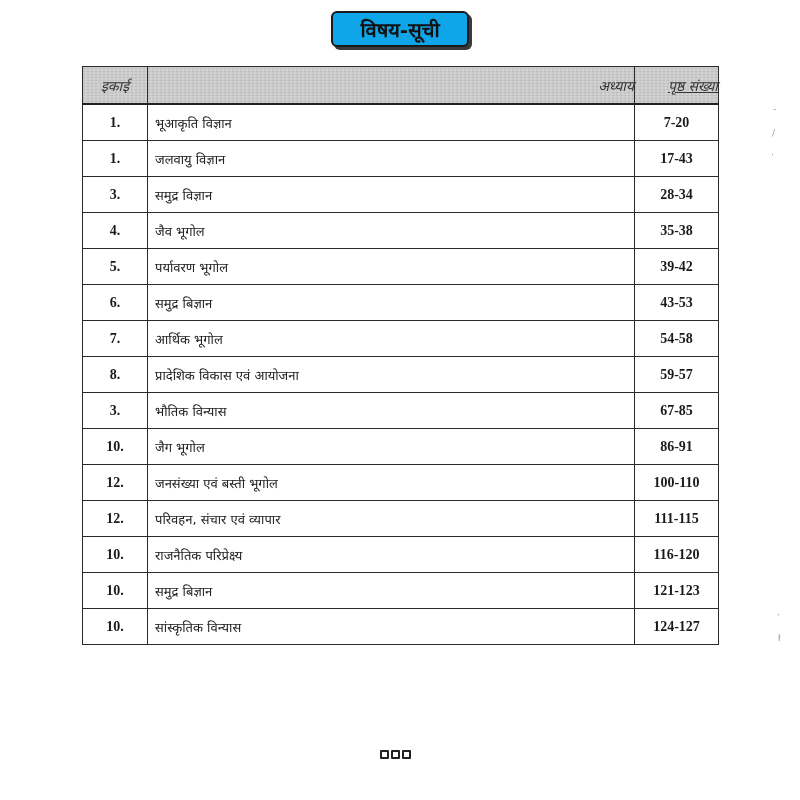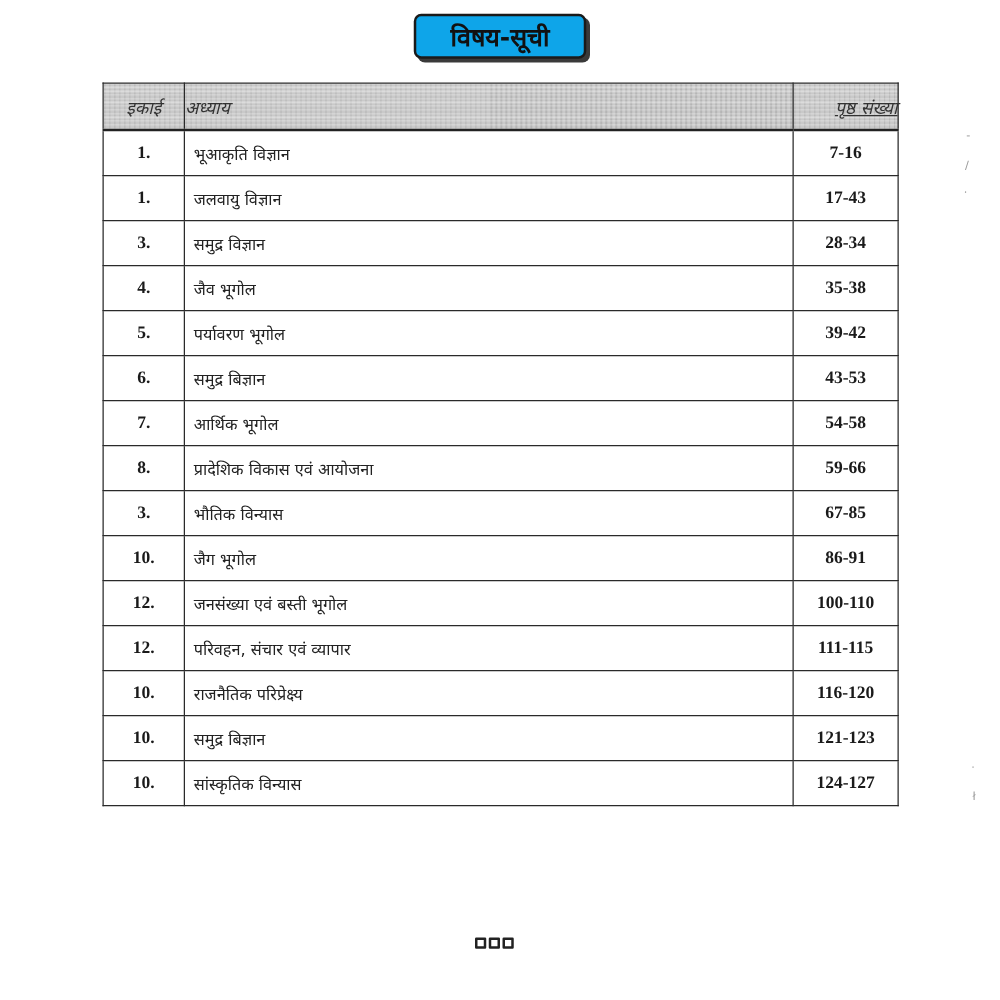--- a/index.html
+++ b/index.html
@@ -54,21 +54,21 @@
       background-image:
         repeating-linear-gradient(0deg, rgba(255,255,255,0.35) 0px, rgba(255,255,255,0.35) 1px, transparent 1px, transparent 3px),
         repeating-linear-gradient(90deg, rgba(90,90,90,0.18) 0px, rgba(90,90,90,0.18) 1px, transparent 1px, transparent 4px);
       font-weight: normal;
       font-style: italic;
       font-size: 14px;
       color: #333;
       border-bottom: 2px solid #222;
     }
     .toc-table thead th.h1 { text-align: center; }
-    .toc-table thead th.h2 { text-align: left; }
+    .toc-table thead th.h2 { text-align: right; }
     .toc-table thead th.h3 { text-align: right; text-decoration: underline; }
     .toc-table tbody td {
       height: 35px;
       font-size: 13px;
     }
     .toc-table tbody tr.tall td {
       height: 55px;
     }
     .toc-table td.unit {
       text-align: center;
@@ -127,21 +127,21 @@
     <tr>
       <th class="h1">इकाई</th>
       <th class="h2">अध्याय</th>
       <th class="h3">पृष्ठ संख्या</th>
     </tr>
   </thead>
   <tbody>
     <tr>
       <td class="unit">1.</td>
       <td class="chapter">भूआकृति विज्ञान</td>
-      <td class="pages">7-16</td>
+      <td class="pages">7-20</td>
     </tr>
     <tr>
       <td class="unit">1.</td>
       <td class="chapter">जलवायु विज्ञान</td>
       <td class="pages">17-43</td>
     </tr>
     <tr>
       <td class="unit">3.</td>
       <td class="chapter">समुद्र विज्ञान</td>
       <td class="pages">28-34</td>
@@ -162,21 +162,21 @@
       <td class="pages">43-53</td>
     </tr>
     <tr>
       <td class="unit">7.</td>
       <td class="chapter">आर्थिक भूगोल</td>
       <td class="pages">54-58</td>
     </tr>
     <tr>
       <td class="unit">8.</td>
       <td class="chapter">प्रादेशिक विकास एवं आयोजना</td>
-      <td class="pages">59-66</td>
+      <td class="pages">59-57</td>
     </tr>
     <tr>
       <td class="unit">3.</td>
       <td class="chapter">भौतिक विन्यास</td>
       <td class="pages">67-85</td>
     </tr>
     <tr>
       <td class="unit">10.</td>
       <td class="chapter">जैग भूगोल</td>
       <td class="pages">86-91</td>

